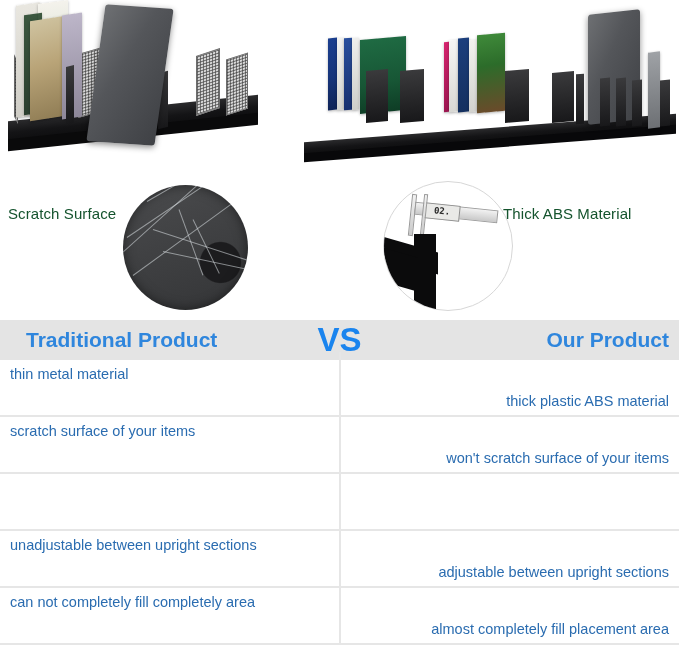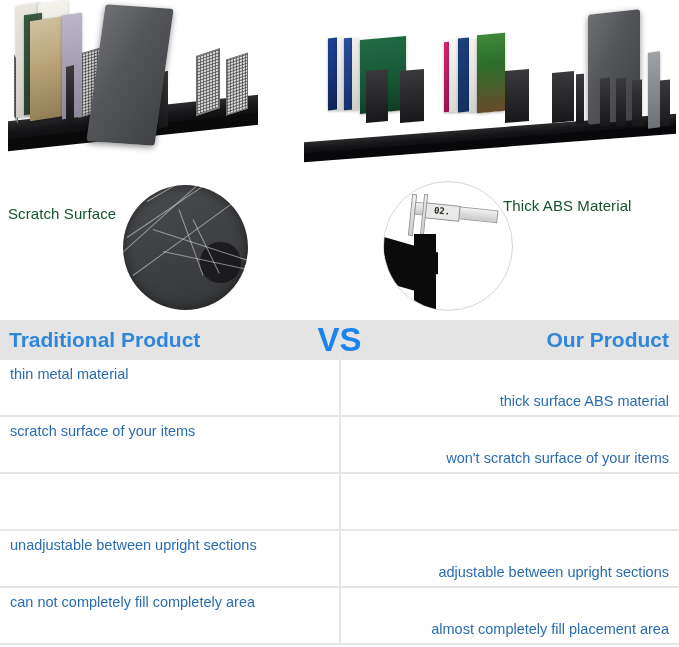--- a/index.html
+++ b/index.html
@@ -140,21 +140,21 @@
     display: flex;
     align-items: center;
   }
   .head-left, .head-right {
     flex: 1 1 50%;
     font-size: 21px;
     font-weight: bold;
     color: #2f86dd;
     box-sizing: border-box;
   }
-  .head-left  { text-align: left;  padding-left: 9px; }
+  .head-left  { text-align: left;  padding-left: 26px; }
   .head-right { text-align: right; padding-right: 10px; }
   .vs-badge {
     position: absolute;
     left: 0; right: 0; top: -3px;
     text-align: center;
     font-size: 33px;
     font-weight: bold;
     color: #1a84ee;
     line-height: 46px;
     pointer-events: none;
@@ -278,38 +278,38 @@
     <div class="caliper-body" style="left:30px; top:24px; width:84px; height:13px; transform:rotate(6deg);"></div>
     <div class="caliper-screen" style="left:40px; top:22px; width:36px; height:16px; transform:rotate(6deg);">02.</div>
     <div class="caliper-body" style="left:26px; top:12px; width:5px; height:42px; transform:rotate(6deg);"></div>
     <div class="caliper-body" style="left:38px; top:12px; width:4px; height:42px; transform:rotate(6deg);"></div>
 
     <div class="abs-corner" style="left:-6px; top:62px; width:60px; height:22px; transform:skewY(16deg);"></div>
     <div class="abs-corner" style="left:30px; top:52px; width:22px; height:76px;"></div>
     <div class="abs-corner" style="left:-6px; top:70px; width:40px; height:34px; transform:skewY(16deg);"></div>
   </div>
 
-  <span class="callout-label" style="left:503px; top:22px;">Thick ABS Material</span>
+  <span class="callout-label" style="left:503px; top:30px;">Thick ABS Material</span>
 </div>
 
 <div class="cmp">
 
   <div class="cmp-head">
     <div class="head-left">Traditional Product</div>
     <div class="head-right">Our Product</div>
     <div class="vs-badge">VS</div>
   </div>
 
   <div class="cmp-body">
     <div class="vs-stem"></div>
     <div class="col-divider"></div>
 
     <div class="cmp-row">
       <div class="cell cell-left">thin metal material</div>
-      <div class="cell cell-right">thick surface ABS material</div>
+      <div class="cell cell-right">thick plastic ABS material</div>
     </div>
 
     <div class="cmp-row">
       <div class="cell cell-left">scratch surface of your items</div>
       <div class="cell cell-right">won't scratch surface of your items</div>
     </div>
 
     <div class="cmp-row">
     </div>
 

